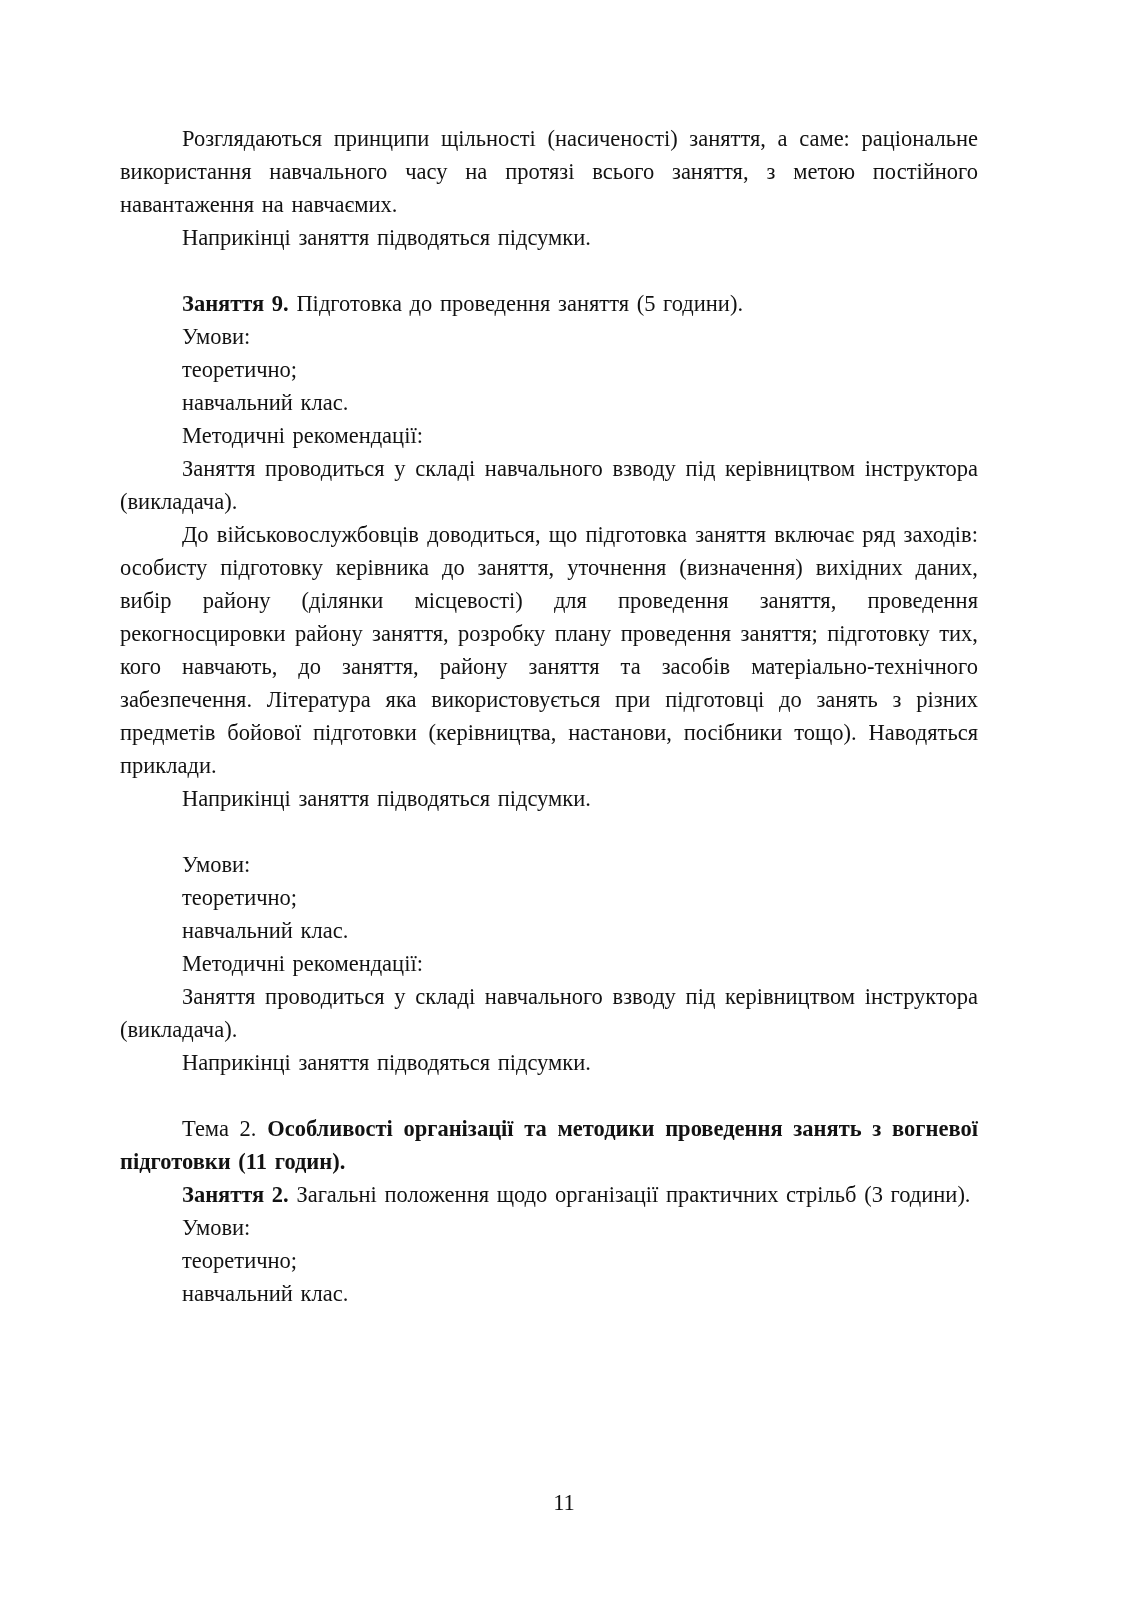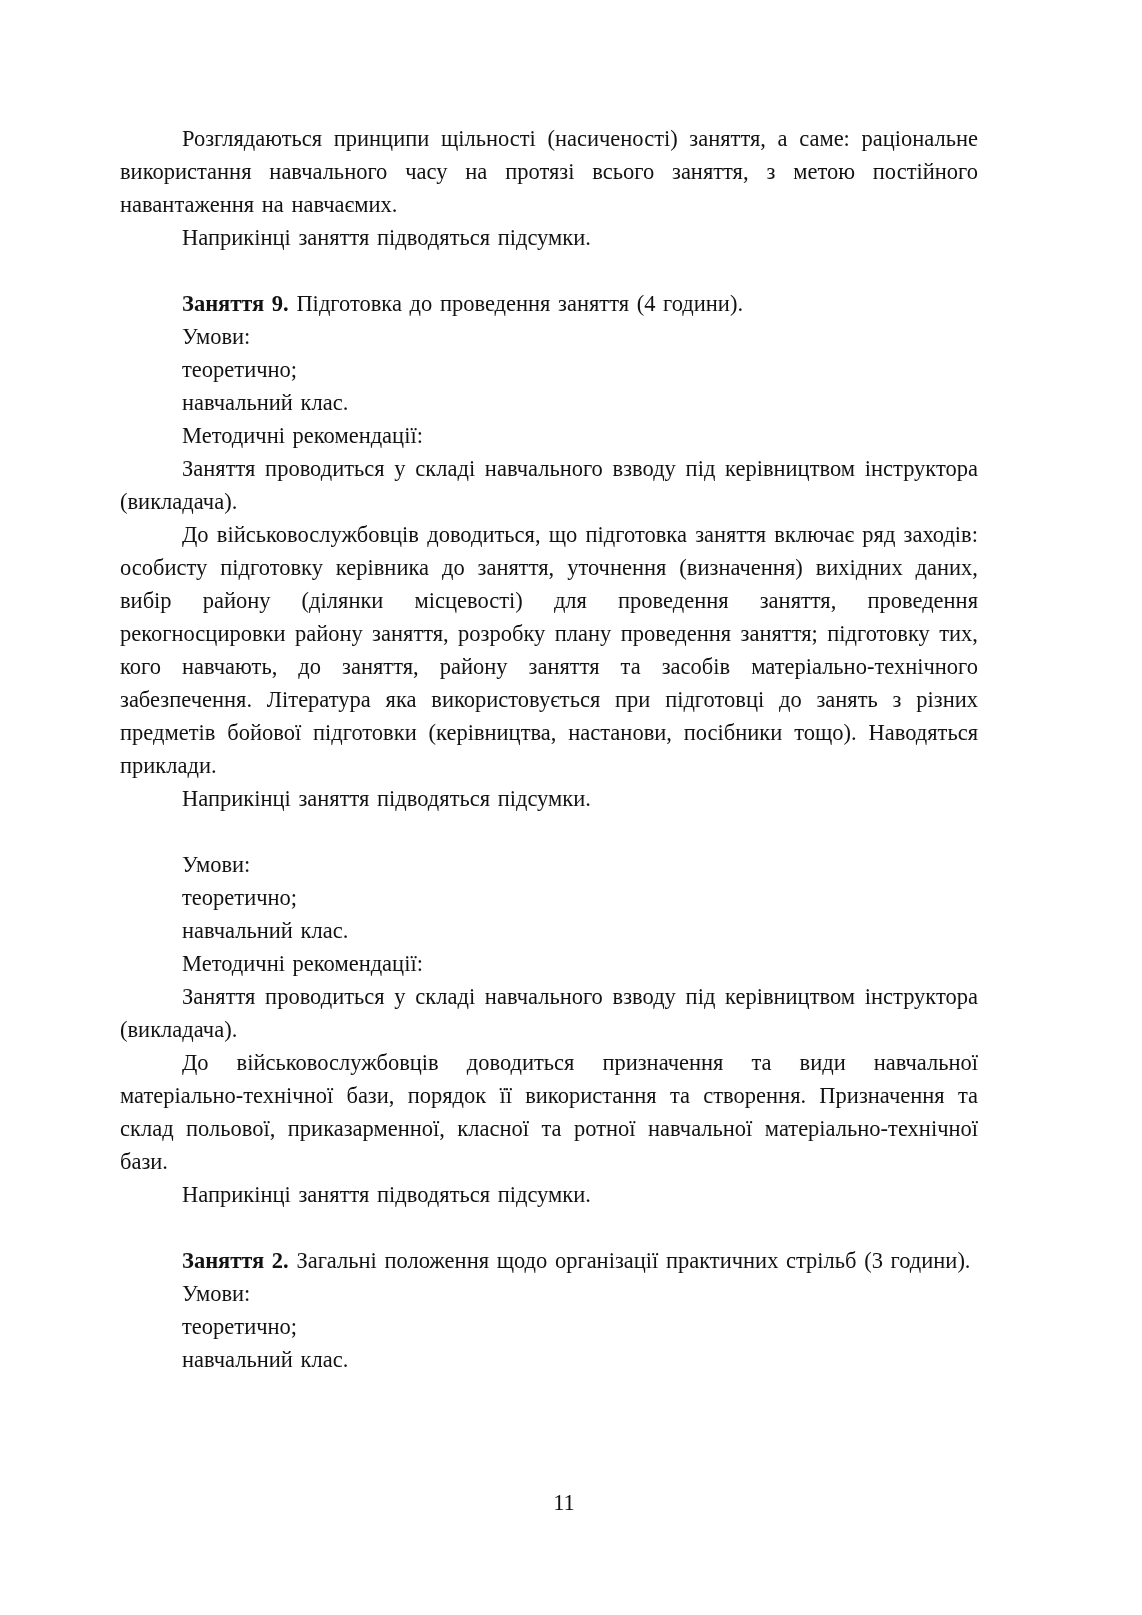--- a/index.html
+++ b/index.html
@@ -48,36 +48,36 @@
   }
 </style>
 </head>
 <body>
 
 <div class="page">
   <div class="doc-body">
       <p class="para"><span>Розглядаються принципи щільності (насиченості) заняття, а саме: раціональне використання навчального часу на протязі всього заняття, з метою постійного навантаження на навчаємих.</span></p>
       <p class="para"><span>Наприкінці заняття підводяться підсумки.</span></p>
       <div class="spacer"></div>
-      <p class="para"><span class="b">Заняття 9.</span><span> Підготовка до проведення заняття (4 години).</span></p>
+      <p class="para"><span class="b">Заняття 9.</span><span> Підготовка до проведення заняття (5 години).</span></p>
       <p class="para"><span class="u">Умови:</span></p>
       <p class="para"><span>теоретично;</span></p>
       <p class="para"><span>навчальний клас.</span></p>
       <p class="para"><span class="u">Методичні рекомендації:</span></p>
       <p class="para"><span>Заняття проводиться у складі навчального взводу під керівництвом інструктора (викладача).</span></p>
       <p class="para"><span>До військовослужбовців доводиться, що підготовка заняття включає ряд заходів: особисту підготовку керівника до заняття, уточнення (визначення) вихідних даних, вибір району (ділянки місцевості) для проведення заняття, проведення рекогносцировки району заняття, розробку плану проведення заняття; підготовку тих, кого навчають, до заняття, району заняття та засобів матеріально-технічного забезпечення. Література яка використовується при підготовці до занять з різних предметів бойової підготовки (керівництва, настанови, посібники тощо). Наводяться приклади.</span></p>
       <p class="para"><span>Наприкінці заняття підводяться підсумки.</span></p>
       <div class="spacer"></div>
       <p class="para"><span class="u">Умови:</span></p>
       <p class="para"><span>теоретично;</span></p>
       <p class="para"><span>навчальний клас.</span></p>
       <p class="para"><span class="u">Методичні рекомендації:</span></p>
       <p class="para"><span>Заняття проводиться у складі навчального взводу під керівництвом інструктора (викладача).</span></p>
-      <p class="para"><span>До військовослужбовців доводиться призначення та види навчальної матеріально-технічної бази, порядок її використання та створення. Призначення та склад польової, приказарменної, класної та ротної навчальної матеріально-технічної бази.</span></p>
       <p class="para"><span>Наприкінці заняття підводяться підсумки.</span></p>
       <div class="spacer"></div>
+      <p class="para"><span>Тема 2. </span><span class="b">Особливості організації та методики проведення занять з вогневої підготовки (11 годин).</span></p>
       <p class="para"><span class="b">Заняття 2.</span><span> Загальні положення щодо організації практичних стрільб (3 години).</span></p>
       <p class="para"><span class="u">Умови:</span></p>
       <p class="para"><span>теоретично;</span></p>
       <p class="para"><span>навчальний клас.</span></p>
     </div>
   <div class="page-number">11</div>
 </div>
 
 </body></html>

